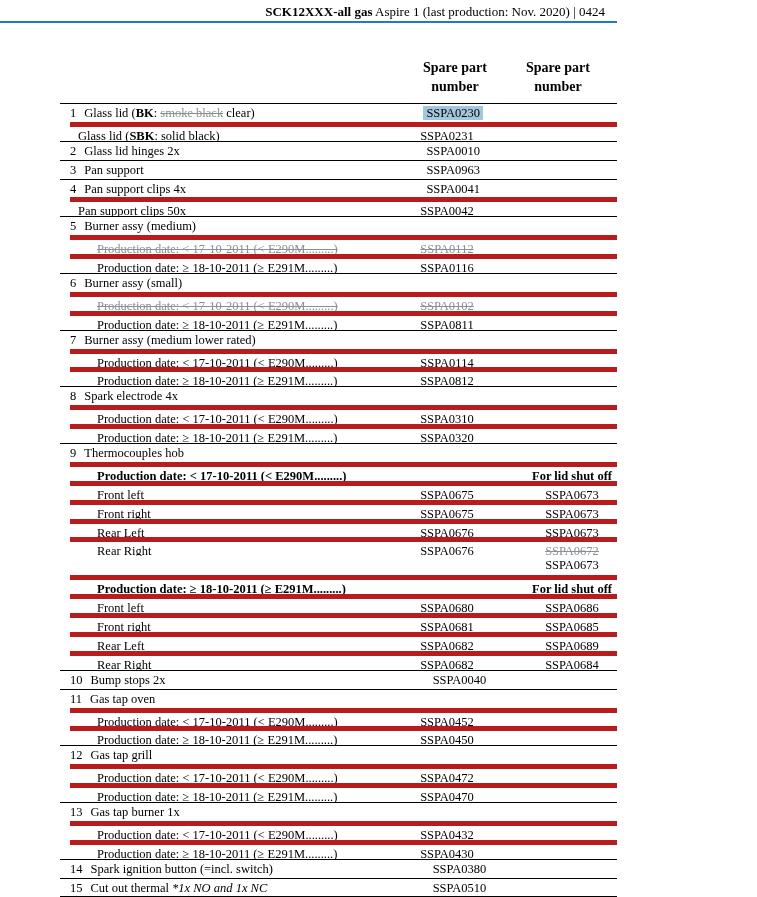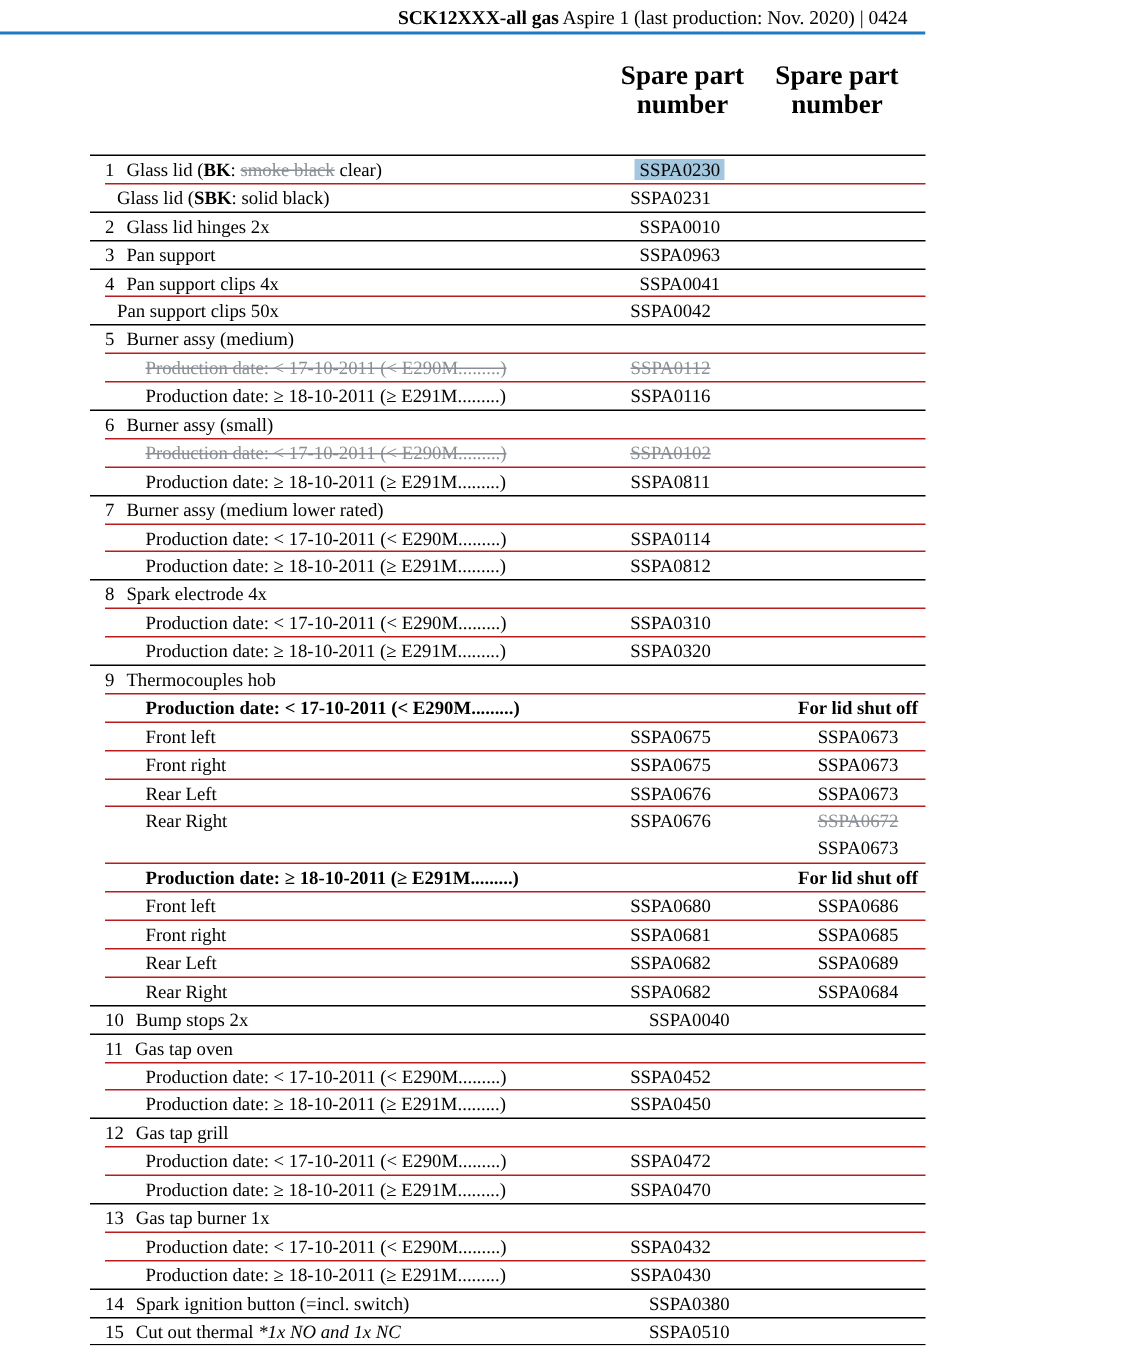--- a/index.html
+++ b/index.html
@@ -16,30 +16,30 @@
 
   
   .cols { display:flex; margin-left:60px; width:650px; box-sizing:border-box; }
   .c-num    { width:40px;  box-sizing:border-box; padding-left:10px; }
   .c-desc   { width:300px; box-sizing:border-box; overflow:hidden; white-space:nowrap; }
   .c-p1     { width:110px; text-align:center; }
   .c-p2     { width:96px;  text-align:center; }
   .c-col    { width:104px; text-align:center;margin-top:17px; }
 
   
-  .col-headers { margin-top:18px; font-weight:bold; font-size:18px; line-height:19px; }
+  .col-headers { margin-top:18px; font-weight:bold; font-size:14px; line-height:19px;align-items:flex-end; }
   .col-headers .cell div { text-align:center; }
 
   
   .parts-table { margin-top:7px; font-size:12.5px; }
   .trow { display:flex; margin-left:60px; width:650px; height:18.9px;
     line-height:18.6px; box-sizing:border-box; }
   .trow.bt-full { border-top:1px solid #000; }
   .trow .content { display:flex; flex:1; box-sizing:border-box;gap:22px; }
-  .trow.bt-sub .content { border-top:1px solid #b91c1c; }
+  .trow.bt-sub .content { border-top:5px solid #b91c1c; }
   .trow .c-desc.lvl1 { padding-left:8px; }
   .trow .c-desc.lvl2 { padding-left:27px; }
 
   .seg-b { font-weight:bold; }
   .seg-i { font-style:italic; }
   .seg-strike { color:var(--struck_gray,#8a8f96); text-decoration:line-through; }
   .seg-hl { background:var(--highlight,#a3c7de); padding:0 3px; }
 </style>
 </head>
 <body>

